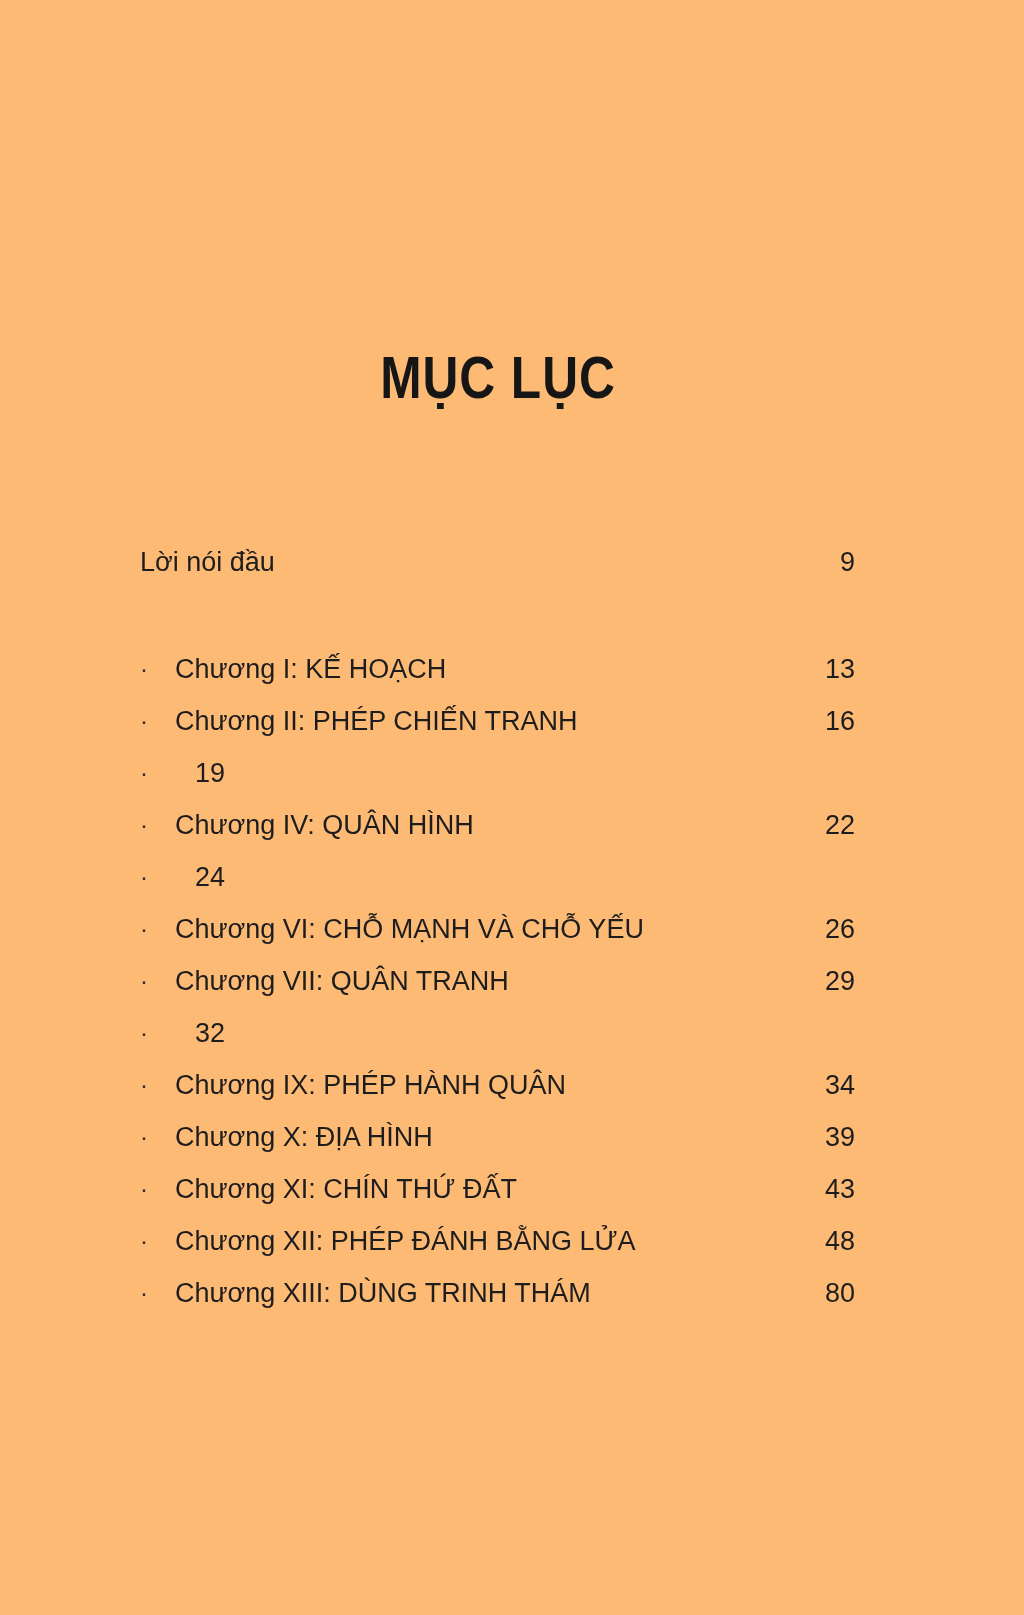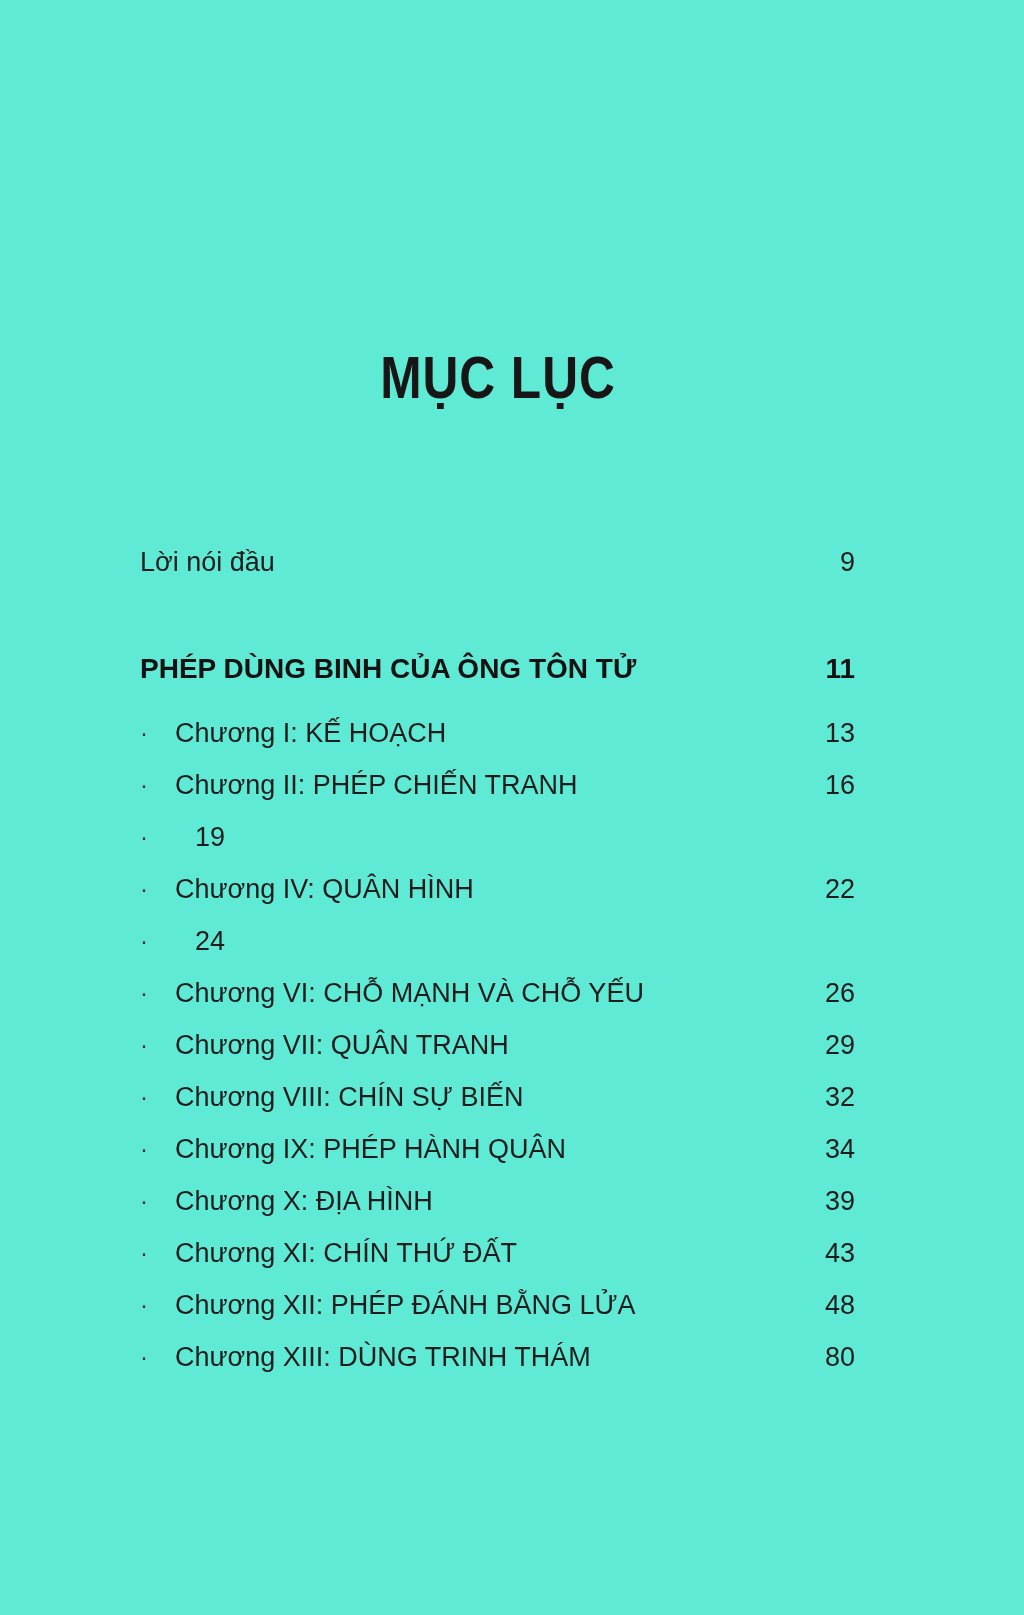--- a/index.html
+++ b/index.html
@@ -4,21 +4,21 @@
 <style>
   html, body {
     margin: 0;
     padding: 0;
     background: #ffffff;
   }
   .page {
     position: relative;
     width: 1024px;
     height: 1615px;
-    background: #5eead4;
+    background: #fdba74;
     color: #1d1d1d;
     font-family: "Liberation Sans", sans-serif;
     overflow: hidden;
     box-sizing: border-box;
     padding: 0 169px 0 140px;
   }
   .toc-title {
     margin-top: 346px;
     margin-bottom: 128px;
     text-align: center;
@@ -73,24 +73,20 @@
 
 <div class="page">
 
   <h1 class="toc-title"><span class="squeeze">MỤC LỤC</span></h1>
 
   <div class="row row-preface">
     <span class="label">Lời nói đầu</span>
     <span class="pagenum">9</span>
   </div>
 
-  <div class="row row-section">
-    <span class="label">PHÉP DÙNG BINH CỦA ÔNG TÔN TỬ</span>
-    <span class="pagenum">11</span>
-  </div>
 
   <div class="chapter-list">
 
     <div class="row">
       <span class="bullet">·</span>
       <span class="label">Chương I: KẾ HOẠCH</span>
       <span class="pagenum">13</span>
     </div>
 
     <div class="row">
@@ -122,21 +118,20 @@
     </div>
 
     <div class="row">
       <span class="bullet">·</span>
       <span class="label">Chương VII: QUÂN TRANH</span>
       <span class="pagenum">29</span>
     </div>
 
     <div class="row">
       <span class="bullet">·</span>
-      <span class="label">Chương VIII: CHÍN SỰ BIẾN</span>
       <span class="pagenum">32</span>
     </div>
 
     <div class="row">
       <span class="bullet">·</span>
       <span class="label">Chương IX: PHÉP HÀNH QUÂN</span>
       <span class="pagenum">34</span>
     </div>
 
     <div class="row">

